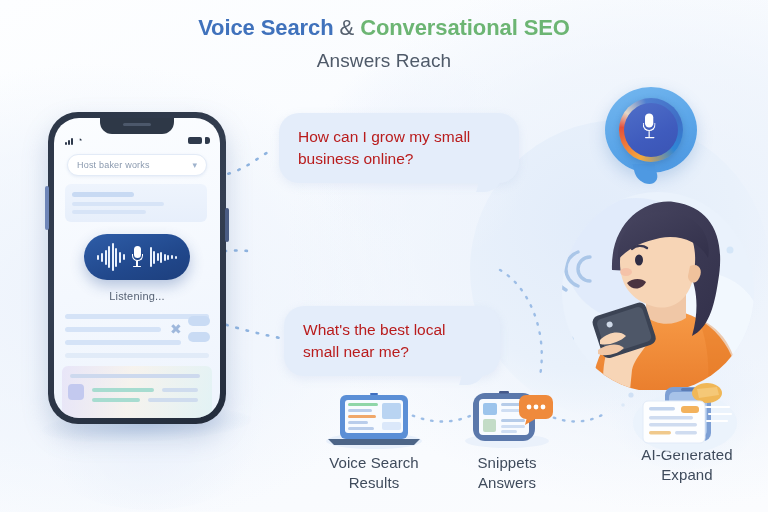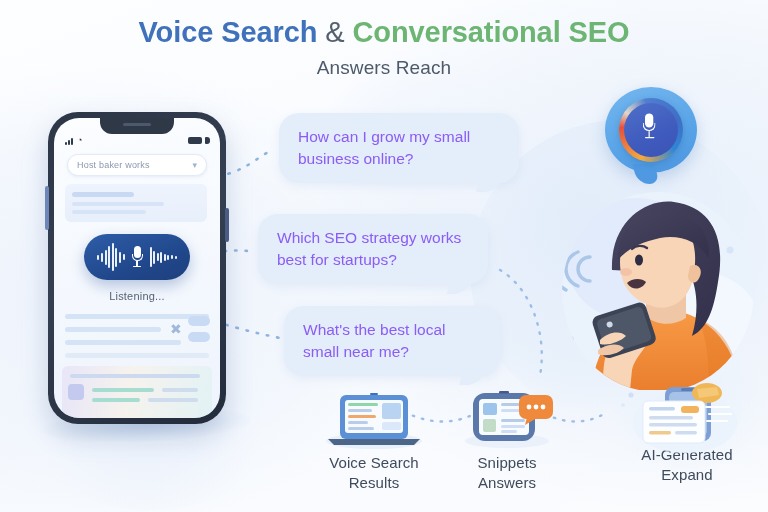--- a/index.html
+++ b/index.html
@@ -41,21 +41,21 @@
             background: radial-gradient(circle at 50% 50%, #eaf2fc 0%, rgba(234,242,252,0) 72%); }
 
   
   .header {
     position: absolute;
     left: 0; top: 16px;
     width: 768px;
     text-align: center;
   }
   .title {
-    font-size: 29px;
+    font-size: 22px;
     font-weight: bold;
     letter-spacing: -0.1px;
     line-height: 1.12;
     white-space: nowrap;
   }
   .t-blue  { color: #4072bc; }
   .t-amp   { color: #55606e; font-weight: normal; }
   .t-green { color: #6cb573; }
   .subtitle {
     margin-top: 9px;
@@ -235,21 +235,21 @@
   .sk-tint .t3 { position:absolute; left:100px;top:22px; width: 36px; height:4px; border-radius:3px; background:#cfdcee; }
   .sk-tint .t4 { position:absolute; left:30px; top:32px; width: 48px; height:4px; border-radius:3px; background:#a7dcd0; }
   .sk-tint .t5 { position:absolute; left:86px; top:32px; width: 50px; height:4px; border-radius:3px; background:#cfdcee; }
   .sk-tint .sq { position:absolute; left:6px;  top:18px; width:16px; height:16px; border-radius:4px; background:#c3c9ef; }
 
   
   .bubble {
     position: absolute;
     background: #e4edfa;
     border-radius: 20px;
-    color: #8b5cf6;
+    color: #b91c1c;
     font-size: 15.5px;
     line-height: 1.42;
     padding: 13px 19px;
     box-sizing: border-box;
     box-shadow: 0 3px 10px rgba(150,175,215,0.16);
   }
   .bubble .tail {
     position: absolute;
     width: 22px; height: 20px;
     background: #e4edfa;
@@ -441,24 +441,20 @@
           <div class="t5"></div>
       </div>
 
     </div>
   </div>
 
   <div class="bubble b1">
     <span>How can I grow my small business online?</span>
     <span class="tail"></span>
   </div>
-  <div class="bubble b2">
-    <span>Which SEO strategy works best for startups?</span>
-    <span class="tail"></span>
-  </div>
   <div class="bubble b3">
     <span>What's the best local small near me?</span>
     <span class="tail"></span>
   </div>
 
   <div class="badge">
     <div class="badge-bubble"></div>
     <div class="badge-ring">
       <div class="badge-core">
         <span class="mic-glyph">

